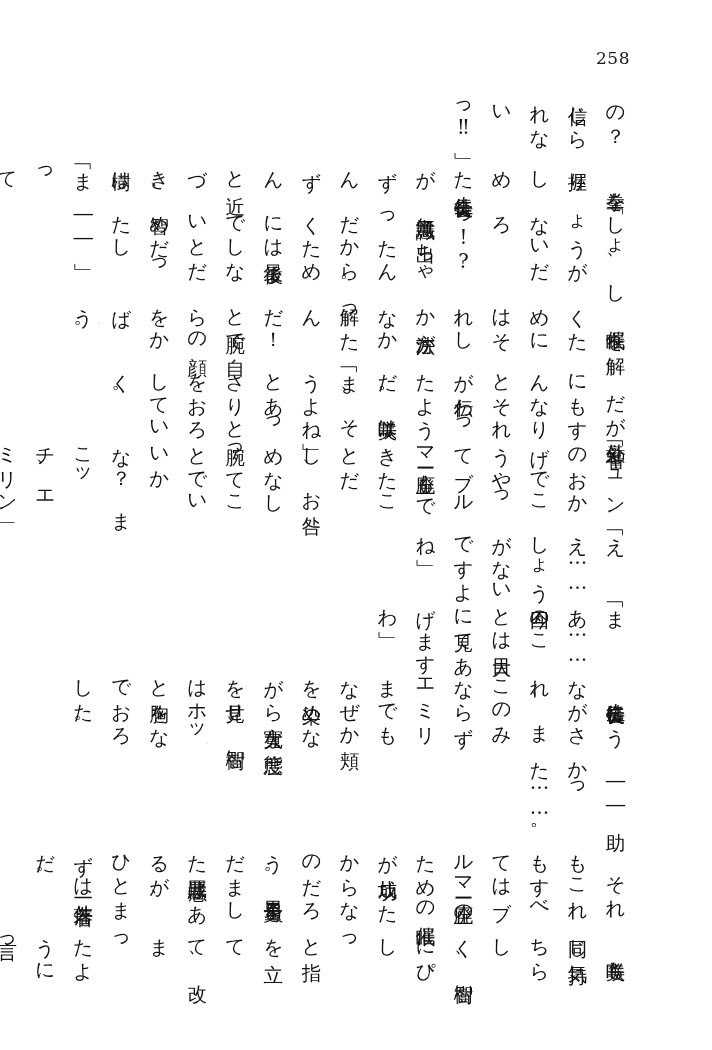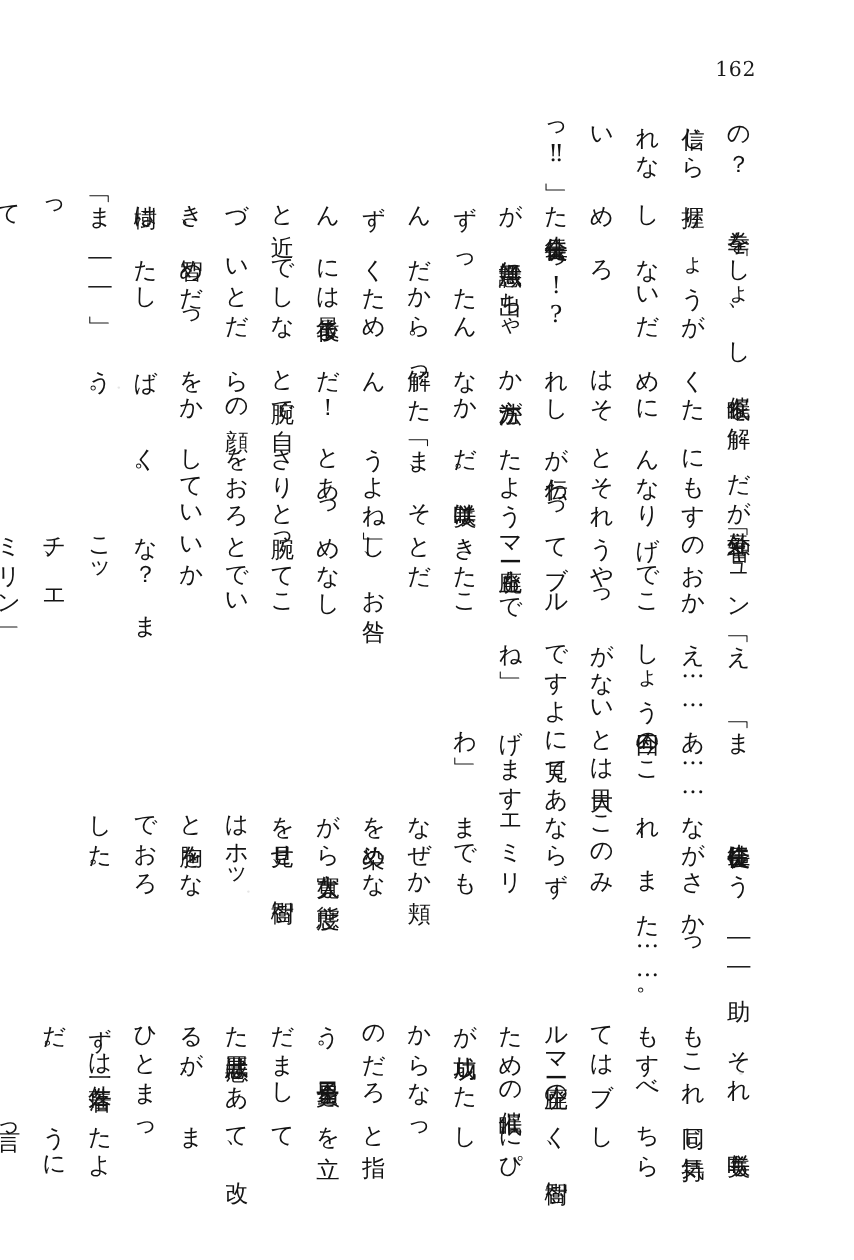--- a/index.html
+++ b/index.html
@@ -63,21 +63,21 @@
   }
   .s1 { width: 3px; height: 3px; left: 616px; top: 893px; }
   .s2 { width: 2px; height: 2px; left: 206px; top: 742px; }
   .s3 { width: 2px; height: 2px; left: 98px; top: 322px; }
 </style>
 </head>
 <body>
 
 <div id="page">
 
-  <div id="page-number">162</div>
+  <div id="page-number">258</div>
 
   <div id="text-block">
     <p class="para">の？　信じられないっ‼」</p>
     <p class="para">　拳を握りしめた生徒会長がずんずんと近づき、智樹は「まってくれ！」喚いた。</p>
     <p class="para">「しょ、しょうがないだろっ!?　無意識に出ちゃったんだから。解くためには最後までしないとだめだったし――」</p>
     <p class="para">　催眠を解くためにはそれしか方法がなかったんだ！　と腕で自らの顔をかばう。</p>
     <p class="para">　だが意外にもすんなりとそれが伝わったようだ。美咲は「ま、そうよね」とあっさりと腕をおろしていく。</p>
     <p class="para">「智キュンのおかげでこうやってブルマー廃止もできたことだし、お咎めなしってことでいいかな？　まこッチ、エミリン」</p>
     <p class="para">「ええ……しょうがないですよね」</p>
     <p class="para">「まあ……今回のことは大目に見てあげますわ」</p>

